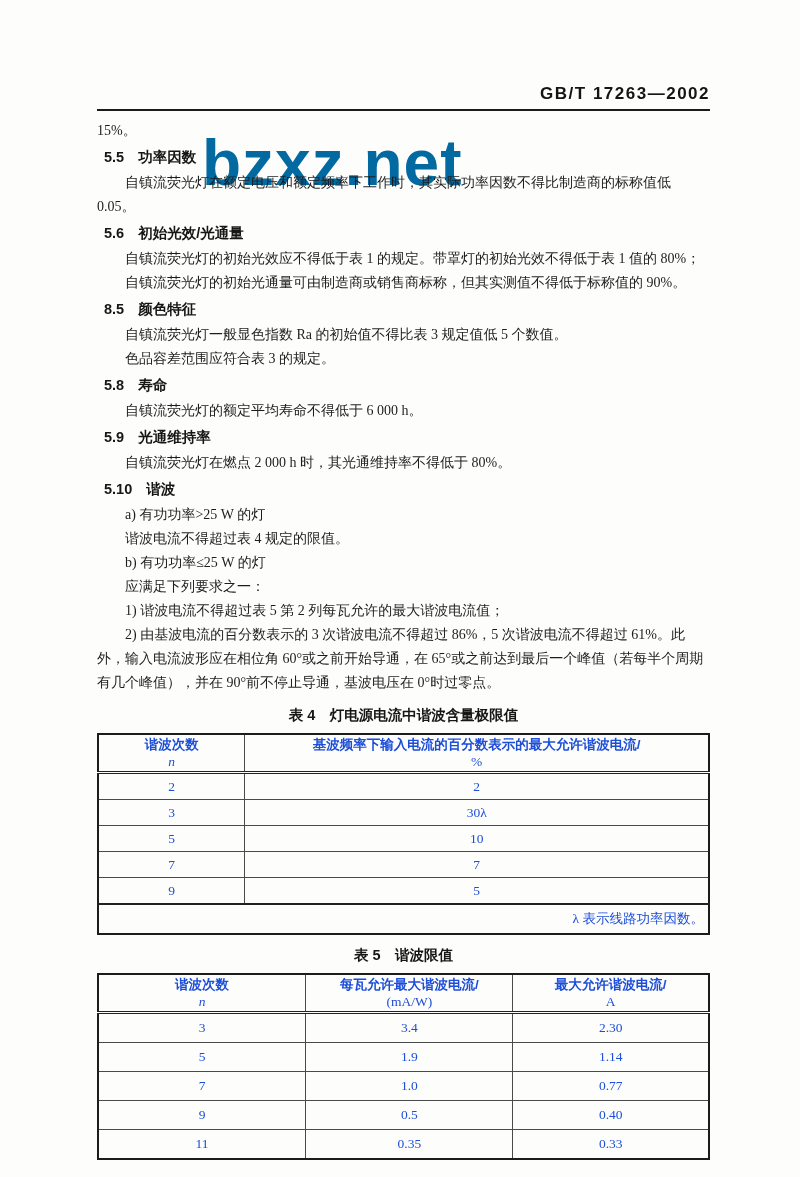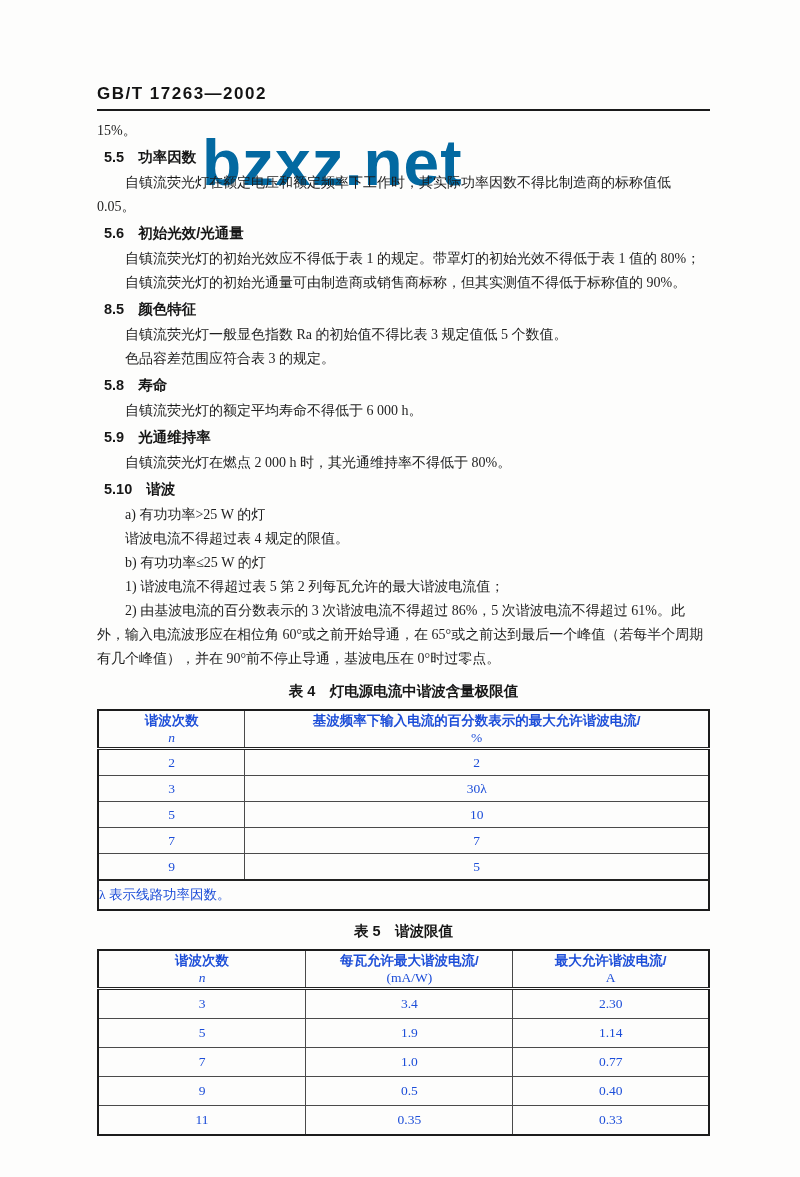--- a/index.html
+++ b/index.html
@@ -10,21 +10,21 @@
     color:#1d1d1d;
   }
   .watermark {
     position:absolute; left:202px; top:126px; z-index:0;
     font-family:"Liberation Sans","DejaVu Sans",sans-serif;
     font-weight:bold; font-size:64px; letter-spacing:1px;
     color:#0369a1; user-select:none;
   }
   .content { position:absolute; left:97px; top:84px; width:613px; z-index:1; }
   .doc-header {
-    text-align:left;
+    text-align:right;
     font-family:"Liberation Sans","DejaVu Sans",sans-serif;
     font-weight:bold; font-size:17px; letter-spacing:1.5px; color:#141414;
   }
   .header-rule { border-bottom:2.5px solid #1b1b1b; margin-top:5px; margin-bottom:8px; }
   p.body-line { margin:0; font-size:14px; line-height:24px; text-indent:2em; }
   p.flush { text-indent:0; }
   h3.section {
     margin:2px 7px; font-size:14.5px; line-height:24px; font-weight:bold;
     font-family:"Liberation Sans","DejaVu Sans",sans-serif; color:#161616;
   }
@@ -44,21 +44,21 @@
   }
   table.std th {
     font-family:"Liberation Sans","DejaVu Sans",sans-serif;
     font-weight:bold; border-bottom:3px double #222;
   }
   .hdr-sub { font-weight:normal; font-family:"Liberation Serif","DejaVu Serif",serif; }
   .italic { font-style:italic; }
   table.t4 td { height:23px; }
   table.t4 th { height:24px; }
   table.t4 .c1 { width:22.5%; }
-  table.t4 td.footnote { text-align:left; padding-left:0; height:26px; border-top:2px solid #222; }
+  table.t4 td.footnote { text-align:right; padding-left:0; height:26px; border-top:2px solid #222; }
   table.t5 td { height:26px; }
   table.t5 th { height:23px; }
   table.t5 .c1 { width:34%; }
   table.t5 .c2 { width:34%; }
   table.t5 .c3 { width:32%; }
 </style>
 </head>
 <body>
 
 <div class="page">
@@ -96,20 +96,21 @@
       <span class="sec-num">5.9</span><span>光通维持率</span>
     </h3>
     <p class="body-line">自镇流荧光灯在燃点 2 000 h 时，其光通维持率不得低于 80%。</p>
 
     <h3 class="section">
       <span class="sec-num">5.10</span><span>谐波</span>
     </h3>
     <p class="body-line">a) 有功功率&gt;25 W 的灯</p>
     <p class="body-line">谐波电流不得超过表 4 规定的限值。</p>
     <p class="body-line">b) 有功功率≤25 W 的灯</p>
+    <p class="body-line">应满足下列要求之一：</p>
     <p class="body-line">1) 谐波电流不得超过表 5 第 2 列每瓦允许的最大谐波电流值；</p>
     <p class="body-line">2) 由基波电流的百分数表示的 3 次谐波电流不得超过 86%，5 次谐波电流不得超过 61%。此外，输入电流波形应在相位角 60°或之前开始导通，在 65°或之前达到最后一个峰值（若每半个周期有几个峰值），并在 90°前不停止导通，基波电压在 0°时过零点。</p>
 
     <div class="tbl-caption">表 4　灯电源电流中谐波含量极限值</div>
     <table class="std t4">
       <tbody>
           <tr>
         <th class="c1">
           <div>谐波次数</div>
           <div class="hdr-sub italic">n</div>

